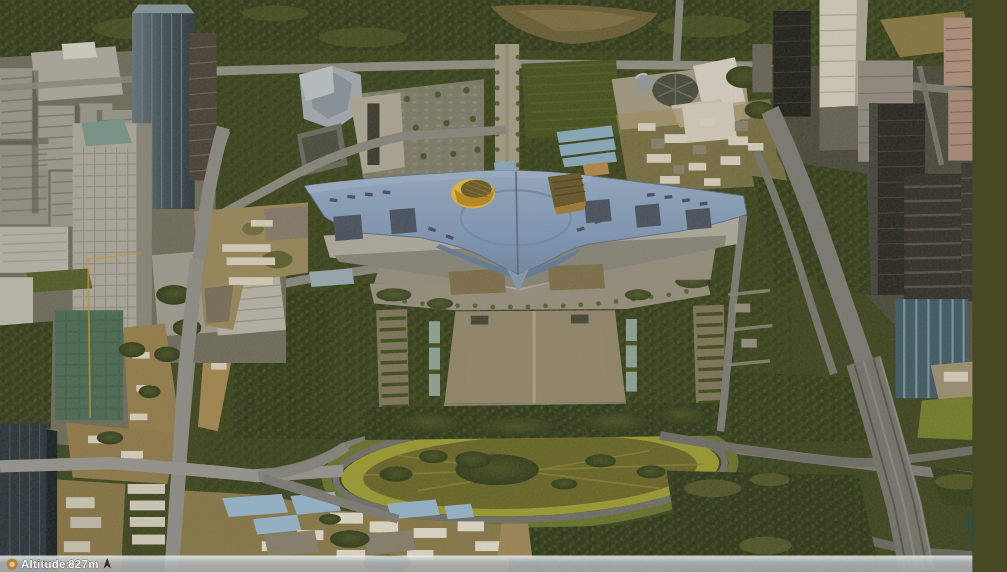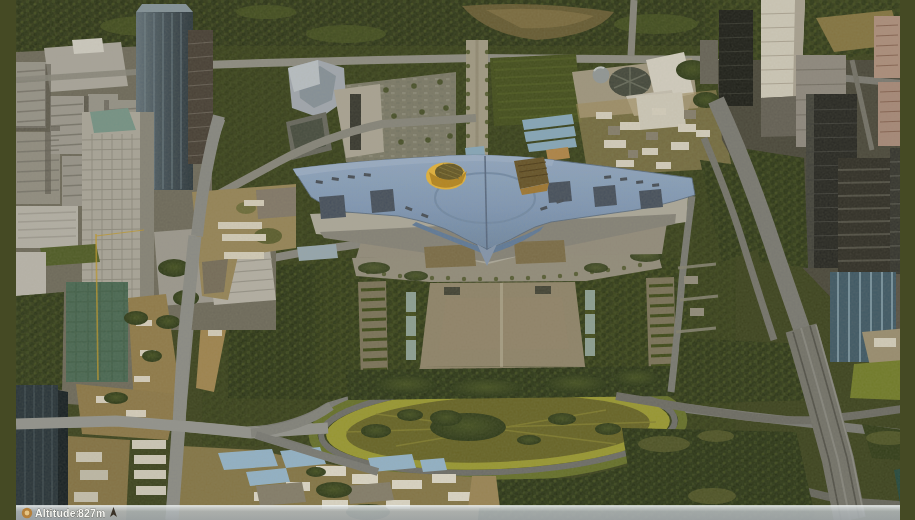--- a/index.html
+++ b/index.html
@@ -1,16 +1,16 @@
 <!DOCTYPE html>
 <html><head>
 <meta charset="utf-8">
 <style>
   html,body{margin:0;padding:0;background:#454a24;}
-  .stage{position:relative;width:884px;height:520px;overflow:hidden;font-family:"Liberation Sans",sans-serif;margin-left:16px;}
+  .stage{position:relative;width:884px;height:520px;overflow:hidden;font-family:"Liberation Sans",sans-serif;}
   svg{display:block;}
 </style>
 </head>
 <body>
 <div class="stage">
 <svg width="915" height="520" viewBox="0 0 915 520" xmlns="http://www.w3.org/2000/svg">
 <defs>
   <filter id="nz" x="0" y="0" width="100%" height="100%">
     <feTurbulence type="fractalNoise" baseFrequency="0.5" numOctaves="2" seed="7"></feTurbulence>
     <feColorMatrix type="matrix" values="0 0 0 0 0.45  0 0 0 0 0.45  0 0 0 0 0.3  0.6 0.6 0.6 0 -0.55"></feColorMatrix>

